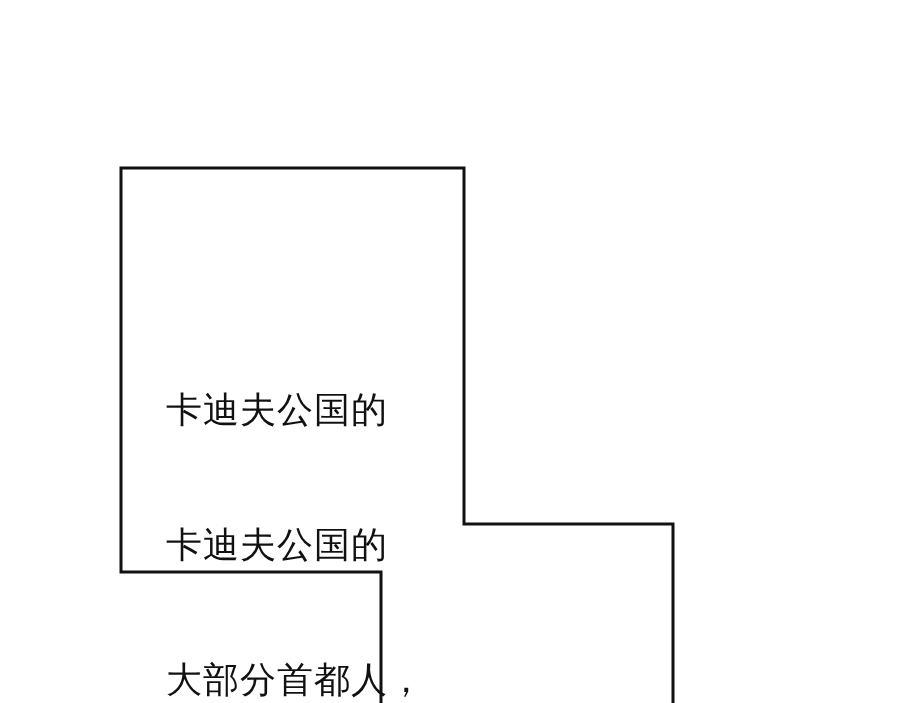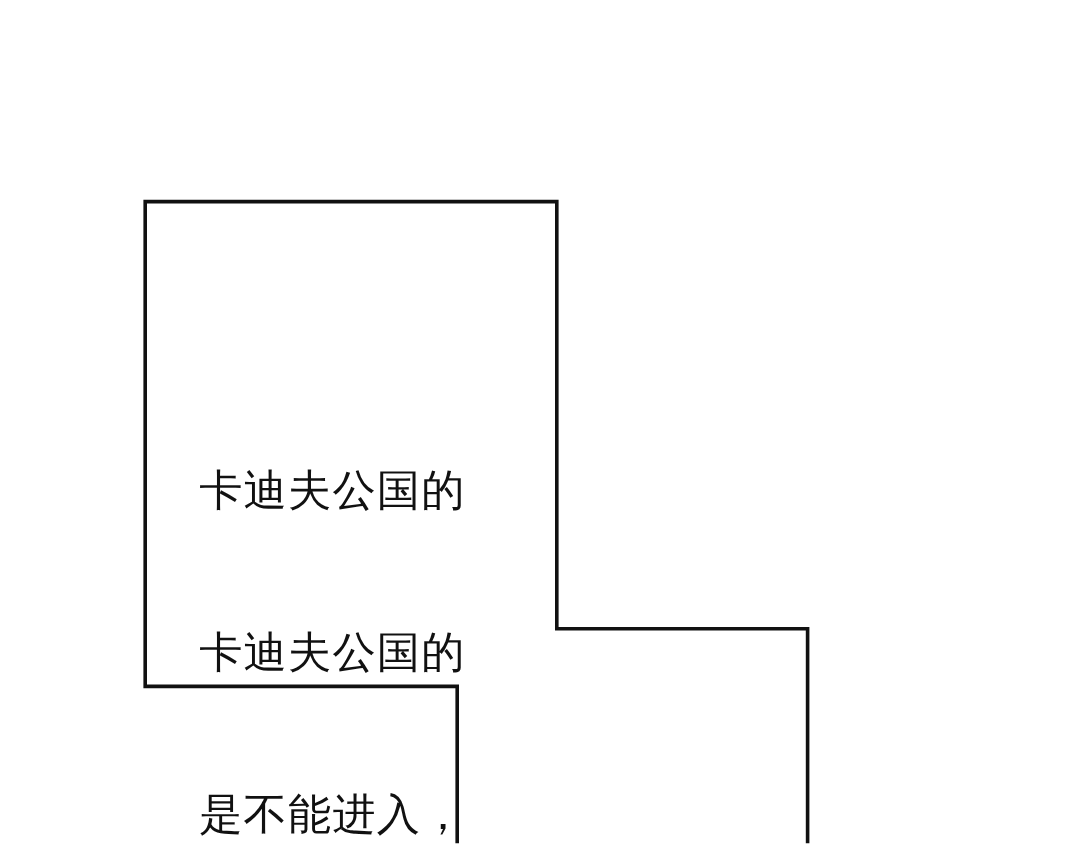--- a/index.html
+++ b/index.html
@@ -21,19 +21,19 @@
 </head>
 <body>
 
 <svg class="panel-outline" viewBox="0 0 900 703" xmlns="http://www.w3.org/2000/svg">
   <polyline points="381,703 381,572 121,572 121,168 464,168 464,524 673,524 673,703" fill="#ffffff" stroke="#111111" stroke-width="3" stroke-linejoin="miter"></polyline>
 </svg>
 
 <div class="caption caption-1">
   <span class="line">卡迪夫公国的</span>
   <span class="line">卡迪夫公国的</span>
-  <span class="line">是不能进入，</span>
+  <span class="line">大部分首都人，</span>
 </div>
 
 <div class="caption caption-2">
   
   
 </div>
 
 </body></html>

